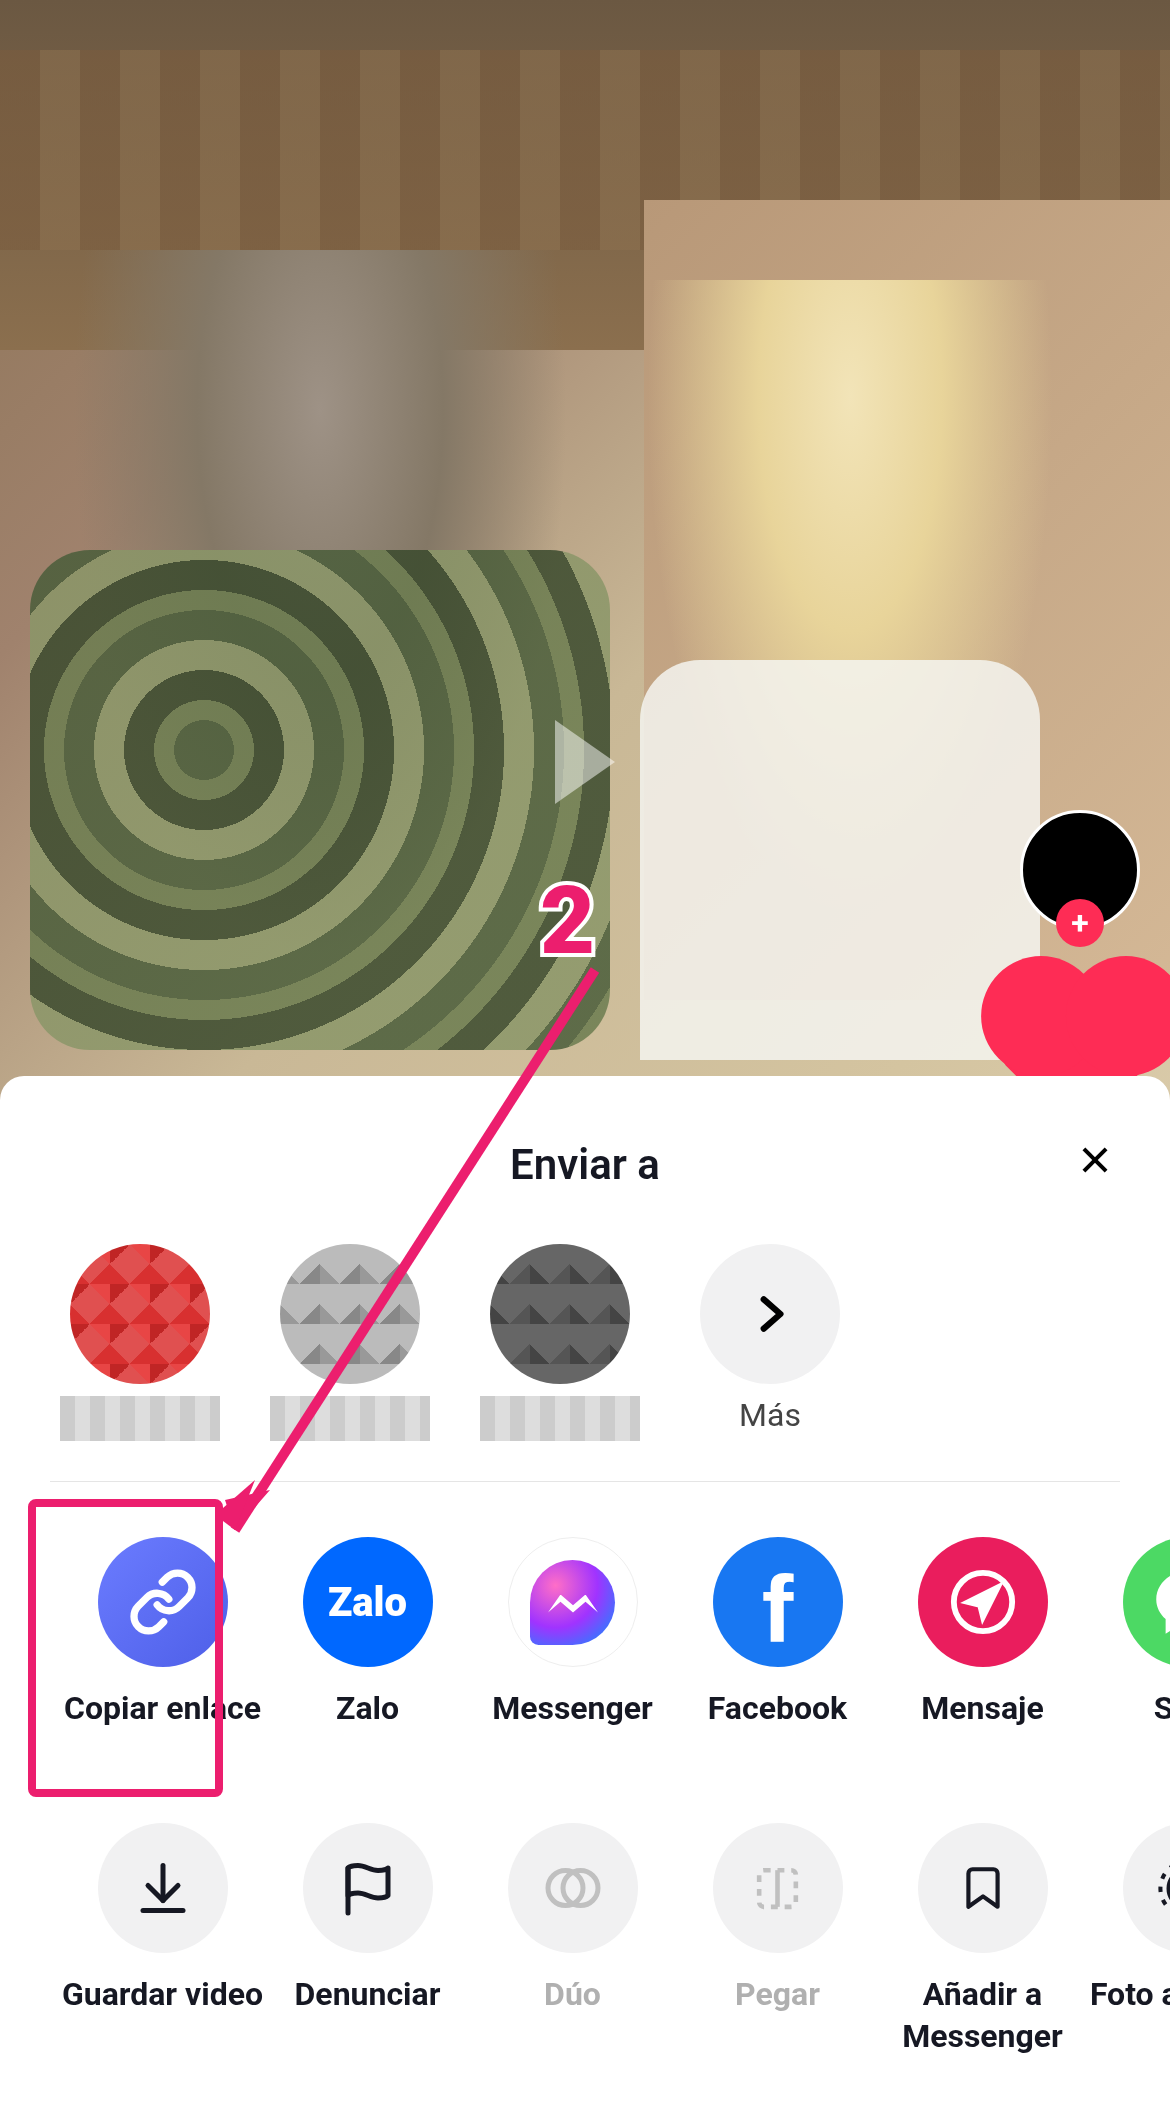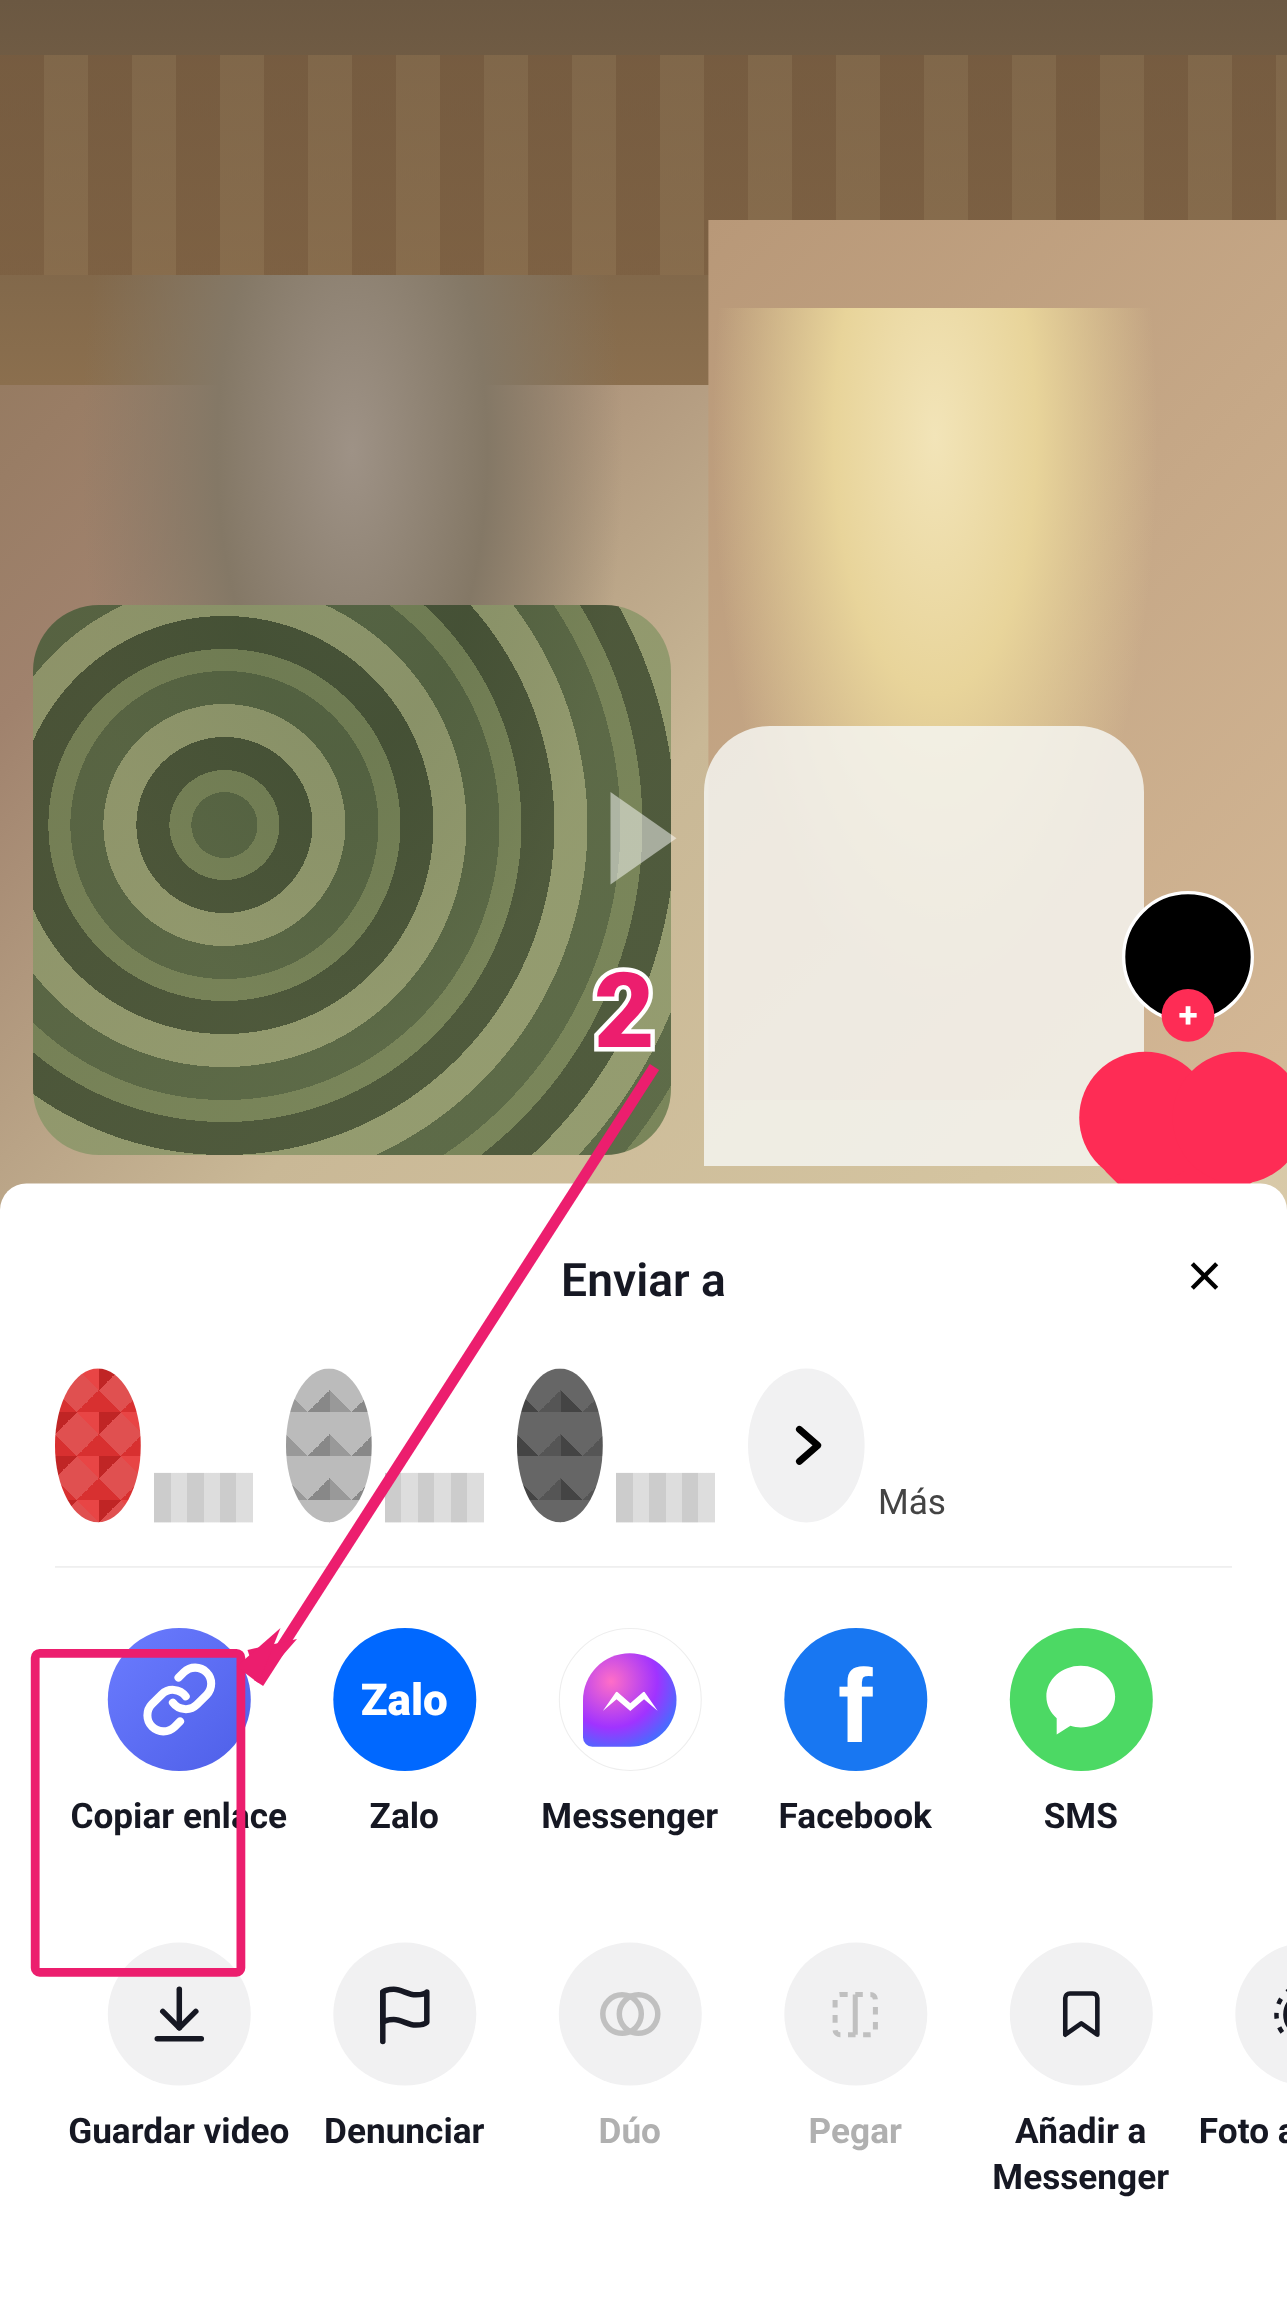--- a/index.html
+++ b/index.html
@@ -132,21 +132,21 @@
       position: absolute; right: 50px; top: -5px;
       width: 50px; height: 50px; cursor: pointer;
       display: flex; align-items: center; justify-content: center;
     }
     .close-btn svg { width: 38px; height: 38px; }
     .contacts-row {
       display: flex; gap: 30px; padding: 25px 50px 40px 50px;
       align-items: flex-start;
     }
     .contact-item {
-      display: flex; flex-direction: row; align-items: flex-end; gap: 12px;
+      display: flex; flex-direction: column; align-items: center; gap: 12px;
       width: 180px;
     }
     .contact-avatar {
       width: 140px; height: 140px; border-radius: 50%;
       background: #ddd;
     }
     .pixelated {
       image-rendering: pixelated;
       filter: blur(0px);
     }
@@ -326,20 +326,29 @@
       </div>
       <div class="option-label">Messenger</div>
     </div>
     <div class="share-option">
       <div class="option-icon icon-facebook">
         <span class="fb-f">f</span>
       </div>
       <div class="option-label">Facebook</div>
     </div>
     <div class="share-option">
+      <div class="option-icon icon-mensaje">
+        <svg width="70" height="70" viewBox="0 0 24 24" fill="none" stroke="#fff" stroke-width="2">
+          <circle cx="12" cy="12" r="10"></circle>
+          <path d="M7 12l10-5-5 10-1-4-4-1z" fill="#fff"></path>
+        </svg>
+      </div>
+      <div class="option-label">Mensaje</div>
+    </div>
+    <div class="share-option">
       <div class="option-icon icon-sms">
         <svg width="75" height="75" viewBox="0 0 24 24" fill="#fff">
           <path d="M12 2C6.48 2 2 6 2 11c0 2.5 1.2 4.7 3 6.3V22l4-2.5c1 .3 2 .5 3 .5 5.52 0 10-4 10-9S17.52 2 12 2z"></path>
         </svg>
       </div>
       <div class="option-label">SMS</div>
     </div>
   </div>
 
   <div class="action-options-row">

